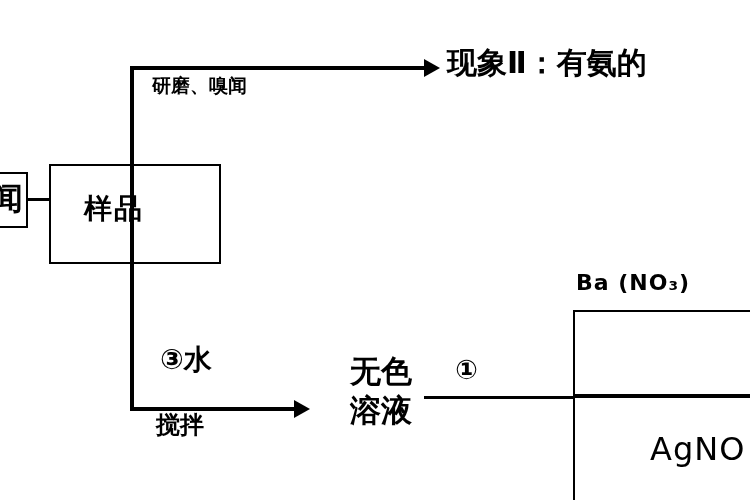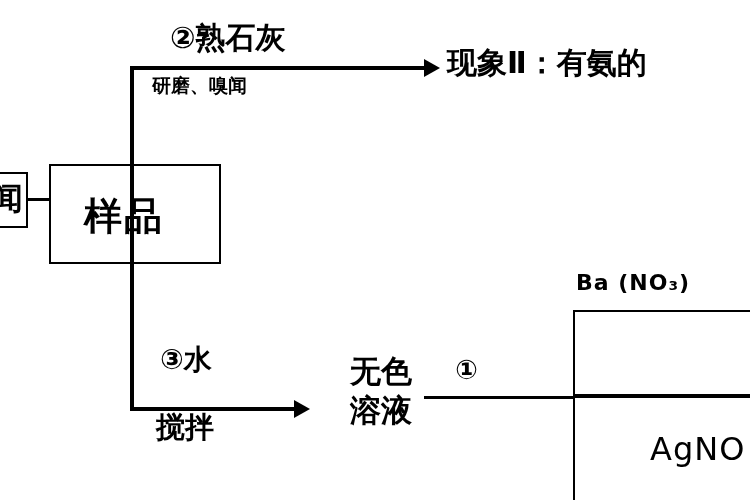--- a/index.html
+++ b/index.html
@@ -39,37 +39,38 @@
   .arrowhead {
     position: absolute;
     width: 0;
     height: 0;
     border-top: 9px solid transparent;
     border-bottom: 9px solid transparent;
     border-left: 16px solid #000000;
   }
   
   .t-sample {
-    font-size: 38px;
+    font-size: 28px;
     letter-spacing: 2px;
+    font-family: Liberation Mono, monospace;
   }
   .t-branch2-top {
     font-size: 30px;
   }
   .t-branch2-bot {
     font-size: 19px;
   }
   .t-phen {
     font-size: 30px;
   }
   .t-branch3-top {
     font-size: 28px;
   }
   .t-branch3-bot {
-    font-size: 29px;
+    font-size: 24px;
   }
   .t-colorless {
     font-size: 31px;
     line-height: 1.25;
   }
   .t-circ1 {
     font-size: 27px;
   }
   .t-left-frag {
     font-size: 32px;
@@ -95,21 +96,20 @@
   <div class="line" style="left:28px; top:198px; width:22px; height:3px;"></div>
 
   <div class="box" style="left:49px; top:164px; width:172px; height:100px;"></div>
   <div class="label cn t-sample" style="left:84px; top:196px;">样品</div>
 
   <div class="line" style="left:130px; top:66px; width:4px; height:345px;"></div>
 
   <div class="line" style="left:130px; top:66px; width:298px; height:4px;"></div>
   <div class="arrowhead" style="left:424px; top:59px;"></div>
 
-  <div class="label cn t-branch2-top" style="left:170px; top:21px;">②熟石灰</div>
   <div class="label cn t-branch2-bot" style="left:152px; top:75px;">研磨、嗅闻</div>
 
   <div class="label cn t-phen" style="left:447px; top:46px;text-align:center;">现象Ⅱ：有氨的</div>
 
   <div class="line" style="left:130px; top:407px; width:167px; height:4px;"></div>
   <div class="arrowhead" style="left:294px; top:400px;"></div>
 
   <div class="label cn t-branch3-top" style="left:160px; top:345px;">③水</div>
   <div class="label cn t-branch3-bot" style="left:156px; top:412px;">搅拌</div>
 

